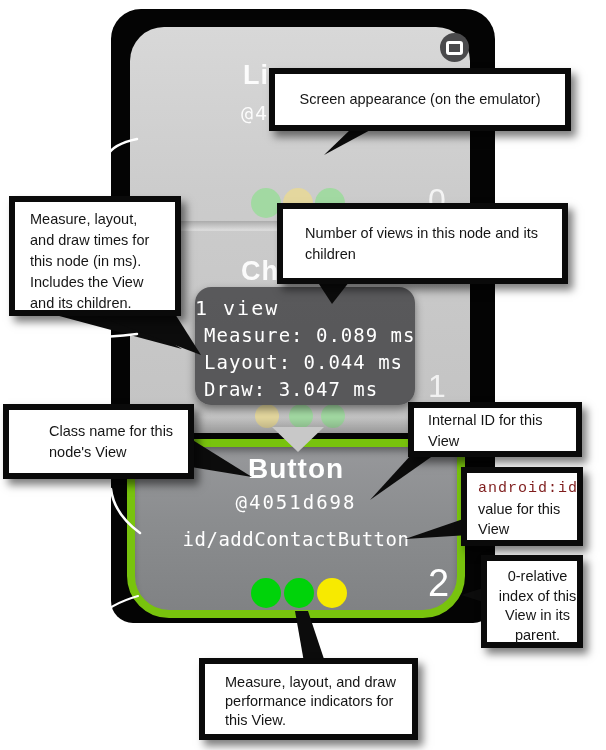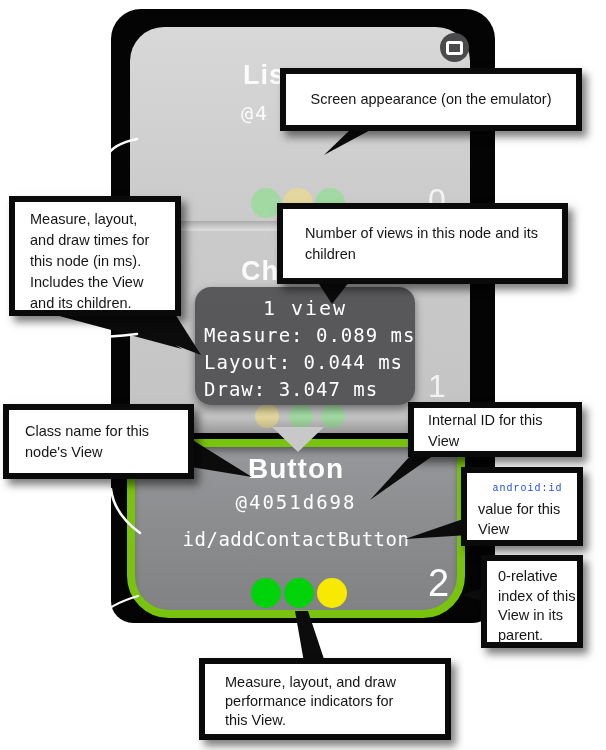--- a/index.html
+++ b/index.html
@@ -22,38 +22,38 @@
   .preview-icon .sq{width:11px;height:8px;border:3px solid #ffffff;border-radius:3px;}
 
   
   .thumb{position:absolute;left:50px;top:110px;width:243px;height:50px;background:#4a4a4a;border-radius:9px;outline:1px dashed #9a9a9a;outline-offset:4px;}
   .thumb-btn{position:absolute;left:12px;top:12px;width:219px;height:26px;border:1px solid #8a8a8a;border-radius:3px;background:linear-gradient(180deg,#fdfdfd 0%,#e3e3e3 45%,#bdbdbd 100%);display:flex;align-items:center;justify-content:center;font-size:12px;color:#2b2b2b;}
 
   .dot{position:absolute;border-radius:50%;}
 
   
   .tooltip{position:absolute;left:195px;top:287px;width:220px;height:118px;background:rgba(85,85,87,0.97);border-radius:16px;z-index:6;color:#ffffff;font-family:"DejaVu Sans Mono",monospace;box-shadow:0 4px 9px rgba(0,0,0,0.45);}
-  .tt-views{position:absolute;left:0;top:9px;width:100%;text-align:center;font-size:20px;letter-spacing:2px;}
+  .tt-views{position:absolute;left:0;top:9px;width:100%;font-size:20px;letter-spacing:2px;}
   .tt-line{position:absolute;left:9px;font-size:19px;letter-spacing:1px;white-space:nowrap;}
 
   
   .sel-node{position:absolute;left:127px;top:439px;width:338px;height:179px;box-sizing:border-box;border:8px solid #78c30d;border-radius:12px 12px 42px 42px;background:linear-gradient(180deg,#97989b 0%,#8b8d8f 45%,#808284 100%);box-shadow:inset 0 6px 7px -2px rgba(0,0,0,0.38);z-index:5;}
   .sel-title{position:absolute;left:0;top:6px;width:100%;text-align:center;color:#ffffff;font-weight:bold;font-size:28px;letter-spacing:1px;}
   .sel-id{position:absolute;left:0;top:44px;width:100%;text-align:center;color:#ffffff;font-family:"DejaVu Sans Mono",monospace;font-size:19px;letter-spacing:2px;}
   .sel-resid{position:absolute;left:0;top:81px;width:100%;text-align:center;color:#ffffff;font-family:"DejaVu Sans Mono",monospace;font-size:19px;letter-spacing:0.5px;}
   .sel-idx{position:absolute;left:293px;top:115px;color:#ffffff;font-size:38px;}
 
   
   .overlay{position:absolute;left:0;top:0;z-index:8;pointer-events:none;}
 
   
   .callout{position:absolute;box-sizing:border-box;background:#ffffff;border:6px solid #0a0a0a;box-shadow:5px 6px 8px rgba(0,0,0,0.5);z-index:10;color:#151515;font-size:14.5px;line-height:21px;}
   .callout .pad{position:absolute;left:0;top:0;right:0;bottom:0;}
   .c-line{white-space:nowrap;}
-  .mono{font-family:"Liberation Mono","DejaVu Sans Mono",monospace;font-size:10px;color:#1d4ed8;letter-spacing:1px;text-align:center;}
+  .mono{font-family:"Liberation Mono","DejaVu Sans Mono",monospace;font-size:15px;color:#7f1d1d;letter-spacing:1px;}
 </style>
 </head>
 <body>
 
 <div id="stage">
 
   <div class="frame"></div>
 
   <div class="card">
     <div class="seam"></div>
@@ -108,21 +108,21 @@
     <polygon points="295,611 308,611 327,668 305,668" fill="#0c0c0c"></polygon>
 
     <polygon points="272,427 324,427 298,452" fill="#c8c8c8"></polygon>
 
     <path d="M107,156 Q113,144 137,139" stroke="#ffffff" stroke-width="2.5" fill="none" stroke-linecap="round"></path>
     <path d="M8,327 Q60,343 137,334" stroke="#ffffff" stroke-width="2.5" fill="none" stroke-linecap="round"></path>
     <path d="M111,489 Q114,514 140,533" stroke="#ffffff" stroke-width="2.5" fill="none" stroke-linecap="round"></path>
     <path d="M97,619 Q110,604 138,596" stroke="#ffffff" stroke-width="2.2" fill="none" stroke-linecap="round"></path>
   </svg>
 
-  <div class="callout" style="left:280px;top:68px;width:302px;height:63px;">
+  <div class="callout" style="left:269px;top:68px;width:302px;height:63px;">
     <div class="pad" style="display:flex;align-items:center;justify-content:center;">
       <span class="c-line">Screen appearance (on the emulator)</span>
     </div>
   </div>
 
   <div class="callout" style="left:9px;top:196px;width:172px;height:120px;">
     <div class="pad" style="padding:7px 0 9px 15px;">
       <div class="c-line">Measure, layout,</div>
       <div class="c-line">and draw times for</div>
       <div class="c-line">this node (in ms).</div>
@@ -132,51 +132,51 @@
   </div>
 
   <div class="callout" style="left:277px;top:203px;width:291px;height:81px;">
     <div class="pad" style="padding:14px 4px 0 22px;">
       <div class="c-line">Number of views in this node and its</div>
       <div class="c-line">children</div>
     </div>
   </div>
 
   <div class="callout" style="left:3px;top:404px;width:191px;height:75px;">
-    <div class="pad" style="padding:11px 0 0 16px;">
+    <div class="pad" style="padding:11px 0 0 16px;margin-left:24px;">
       <div class="c-line">Class name for this</div>
       <div class="c-line">node's View</div>
     </div>
   </div>
 
   <div class="callout" style="left:408px;top:402px;width:174px;height:55px;">
     <div class="pad" style="padding:2px 0 0 14px;">
       <div class="c-line">Internal ID for this</div>
       <div class="c-line">View</div>
     </div>
   </div>
 
   <div class="callout" style="left:461px;top:467px;width:122px;height:79px;">
     <div class="pad" style="padding:6px 0 0 11px;line-height:20px;">
       <div class="c-line mono">android:id</div>
       <div class="c-line">value for this</div>
       <div class="c-line">View</div>
     </div>
   </div>
 
-  <div class="callout" style="left:481px;top:555px;width:102px;height:93px;">
+  <div class="callout" style="left:481px;top:555px;width:102px;height:93px;text-align:center;">
     <div class="pad" style="padding:6px 0 0 11px;line-height:19.5px;">
       <div class="c-line">0-relative</div>
       <div class="c-line">index of this</div>
       <div class="c-line">View in its</div>
       <div class="c-line">parent.</div>
     </div>
   </div>
 
-  <div class="callout" style="left:199px;top:658px;width:252px;height:82px;">
+  <div class="callout" style="left:199px;top:658px;width:219px;height:82px;">
     <div class="pad" style="padding:9px 0 0 20px;line-height:19px;">
       <div class="c-line">Measure, layout, and draw</div>
       <div class="c-line">performance indicators for</div>
       <div class="c-line">this View.</div>
     </div>
   </div>
 
 </div>
 
 </body></html>

